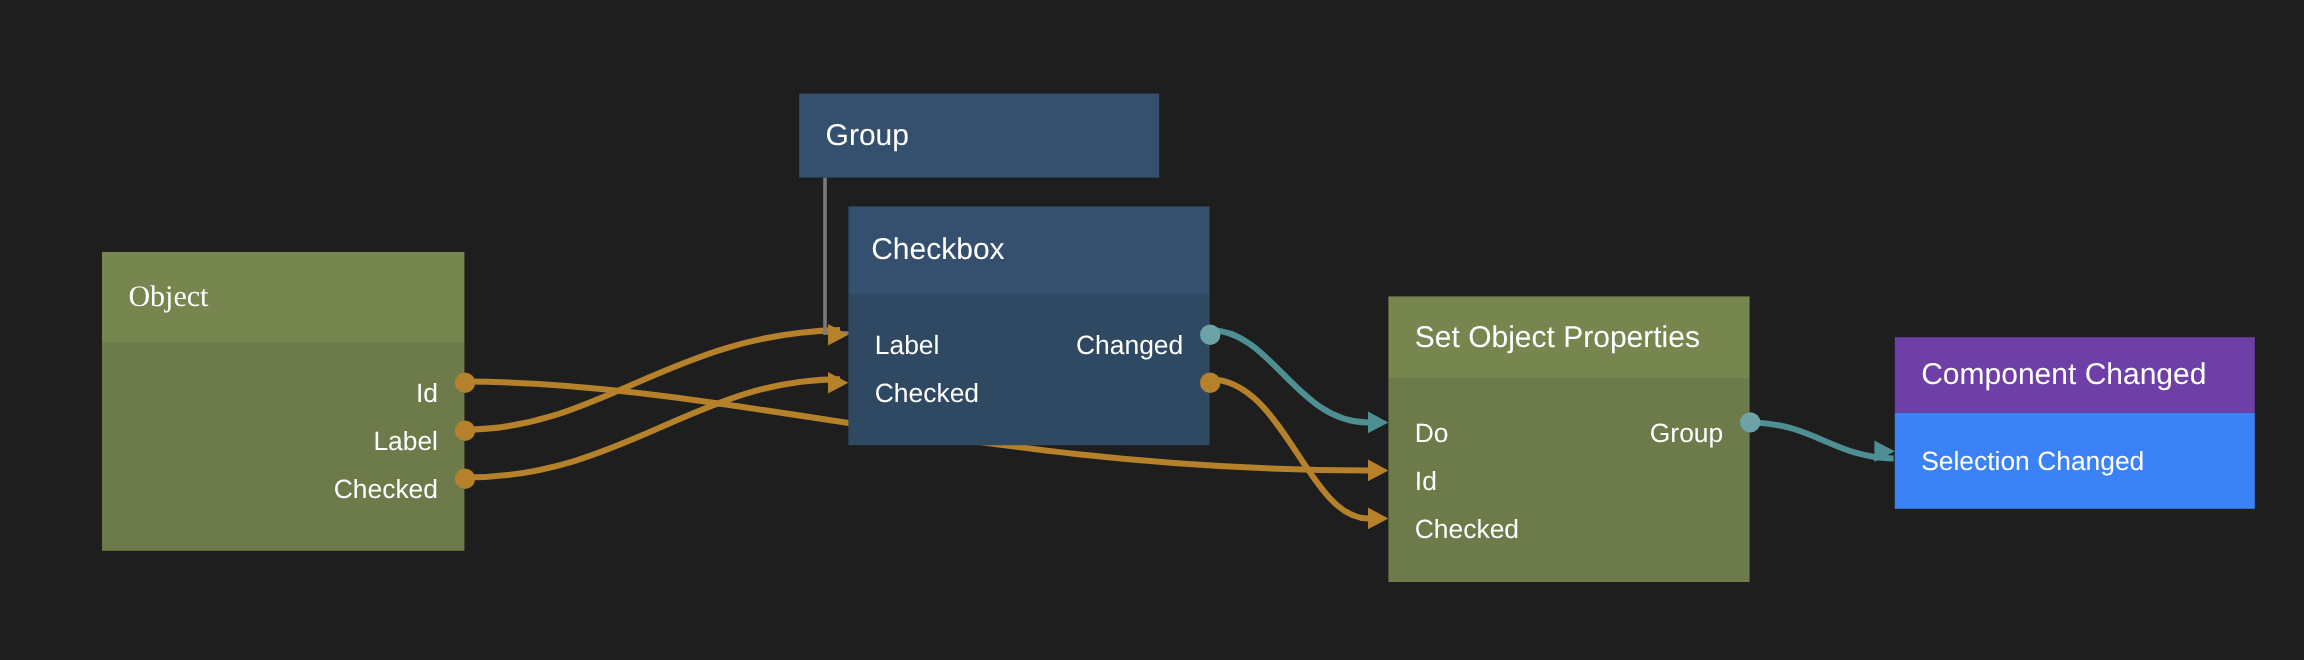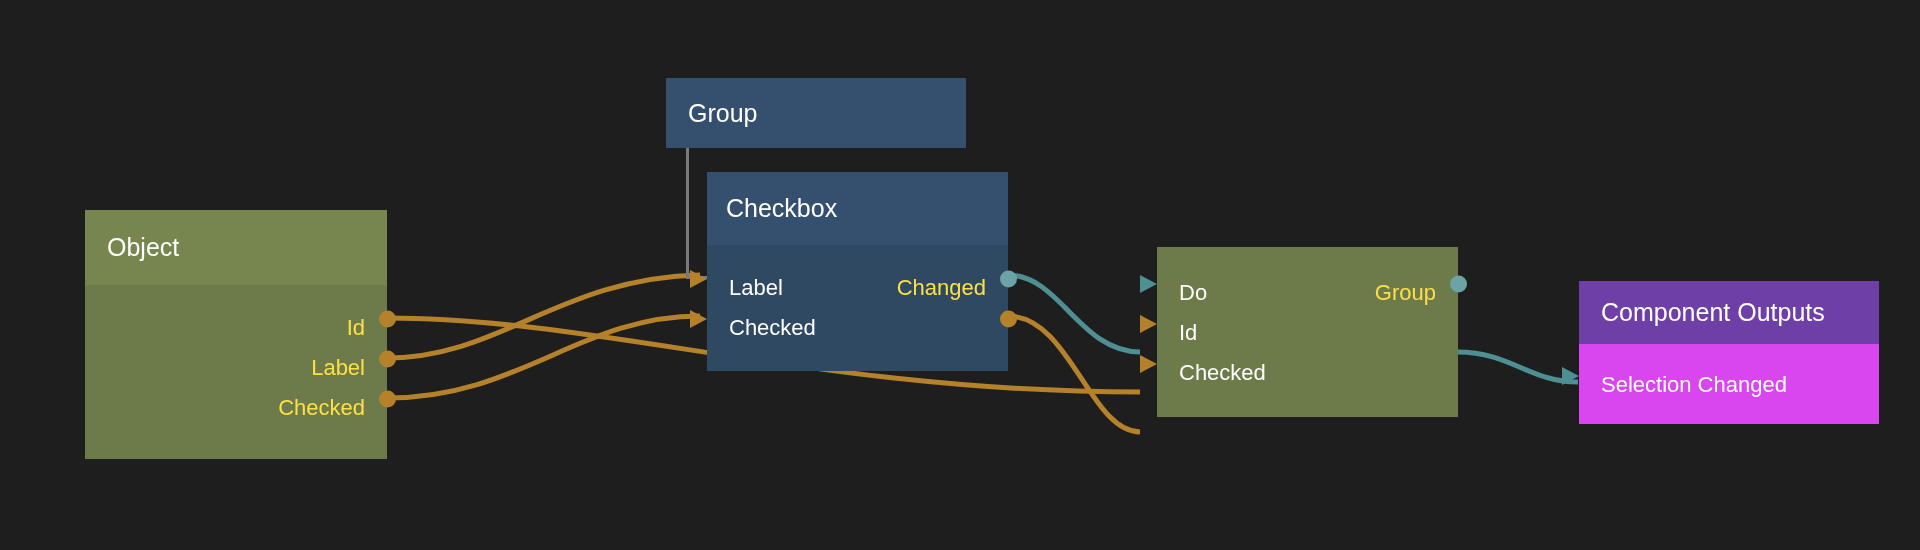--- a/index.html
+++ b/index.html
@@ -53,21 +53,21 @@
     padding: 0 22px;
     box-sizing: border-box;
   }
   .port-row .label-in {
     color: #ffffff;
     font-size: 22px;
     line-height: 1;
     white-space: nowrap;
   }
   .port-row .label-out {
-    color: #fde047;
+    color: #ffffff;
     font-size: 22px;
     line-height: 1;
     white-space: nowrap;
     margin-left: auto;
   }
   .port-row.both .label-out { margin-left: auto; }
 
   
   .dot {
     position: absolute;
@@ -118,21 +118,21 @@
     <path d="M 1008,275 C 1060,275 1080,352 1140,352" fill="none" stroke="#4e8f93" stroke-width="5"></path>
 
     <path d="M 1008,316 C 1070,316 1090,432 1140,432" fill="none" stroke="#b5812a" stroke-width="5"></path>
 
     <path d="M 1458,352 C 1510,352 1530,382 1578,382" fill="none" stroke="#4e8f93" stroke-width="5"></path>
   </svg>
 
   <div class="group-link" style="left:686px; top:148px; width:22px; height:128px;"></div>
 
   <div class="node" style="left:85px; top:210px; width:302px;">
-    <div class="node-header" style="background:#77854e; height:75px;">
+    <div class="node-header" style="background:#77854e; height:75px;font-family:Liberation Serif, serif;">
       <span>Object</span>
     </div>
     <div class="node-body" style="background:#6d7a49; padding:14px 0 40px 0;">
       <div class="port-row">
         <span class="label-out">Id</span>
         <span class="dot" style="background:#b5812a;"></span>
       </div>
       <div class="port-row">
         <span class="label-out">Label</span>
         <span class="dot" style="background:#b5812a;"></span>
@@ -164,43 +164,46 @@
       <div class="port-row both">
         <span class="arrow"></span>
         <span class="label-in">Checked</span>
         <span class="label-out"></span>
         <span class="dot" style="background:#b5812a;"></span>
       </div>
     </div>
   </div>
 
   <div class="node" style="left:1157px; top:247px; width:301px;">
+    <div class="node-header" style="background:#77854e; height:68px;">
+      <span>Set Object Properties</span>
+    </div>
     <div class="node-body" style="background:#6d7a49; padding:17px 0 33px 0;">
       <div class="port-row both">
         <span class="arrow teal"></span>
         <span class="label-in">Do</span>
         <span class="label-out">Group</span>
         <span class="dot" style="background:#6da3a6;"></span>
       </div>
       <div class="port-row">
         <span class="arrow"></span>
         <span class="label-in">Id</span>
       </div>
       <div class="port-row">
         <span class="arrow"></span>
         <span class="label-in">Checked</span>
       </div>
     </div>
   </div>
 
   <div class="node" style="left:1579px; top:281px; width:300px;">
     <div class="node-header" style="background:#6f3fa8; height:63px;">
-      <span>Component Outputs</span>
-    </div>
-    <div class="node-body" style="background:#d946ef; padding:12px 0 28px 0;">
+      <span>Component Changed</span>
+    </div>
+    <div class="node-body" style="background:#3b82f6; padding:12px 0 28px 0;">
       <div class="port-row">
         <span class="arrow teal"></span>
         <span class="label-in">Selection Changed</span>
       </div>
     </div>
   </div>
 
 </div>
 
 </body></html>

